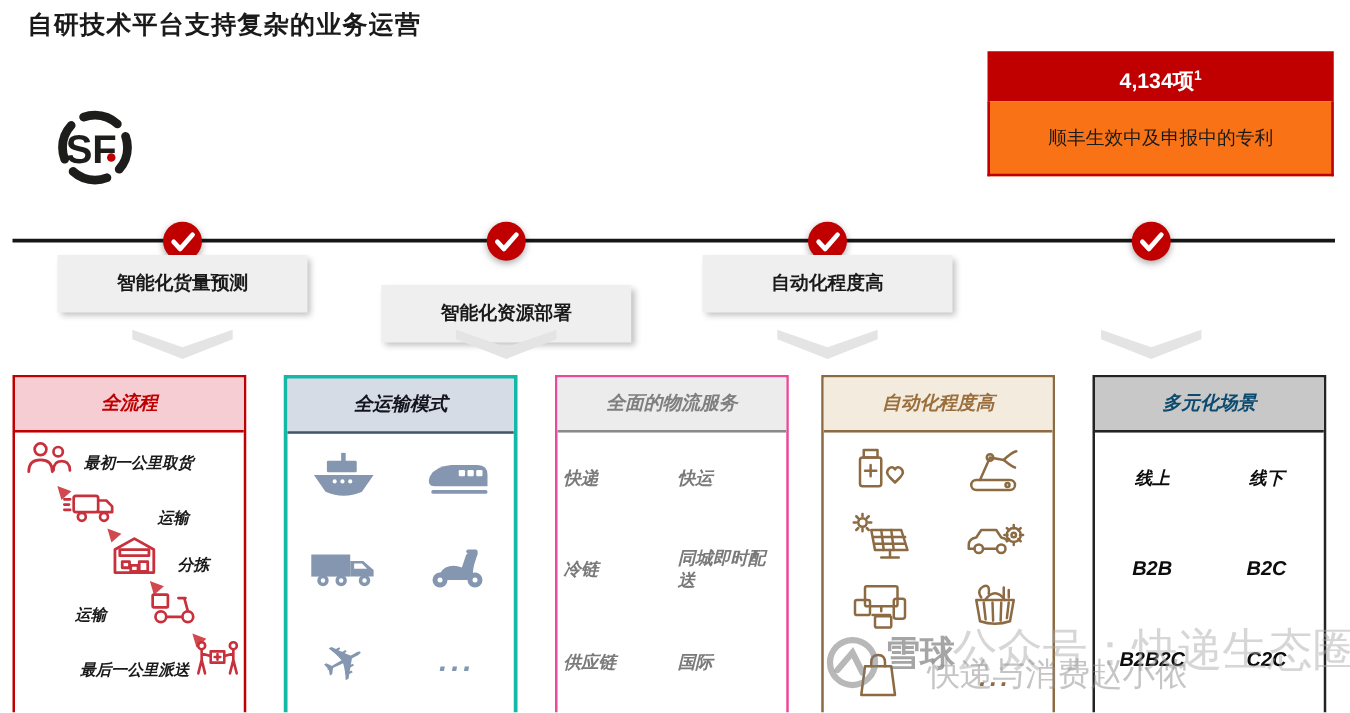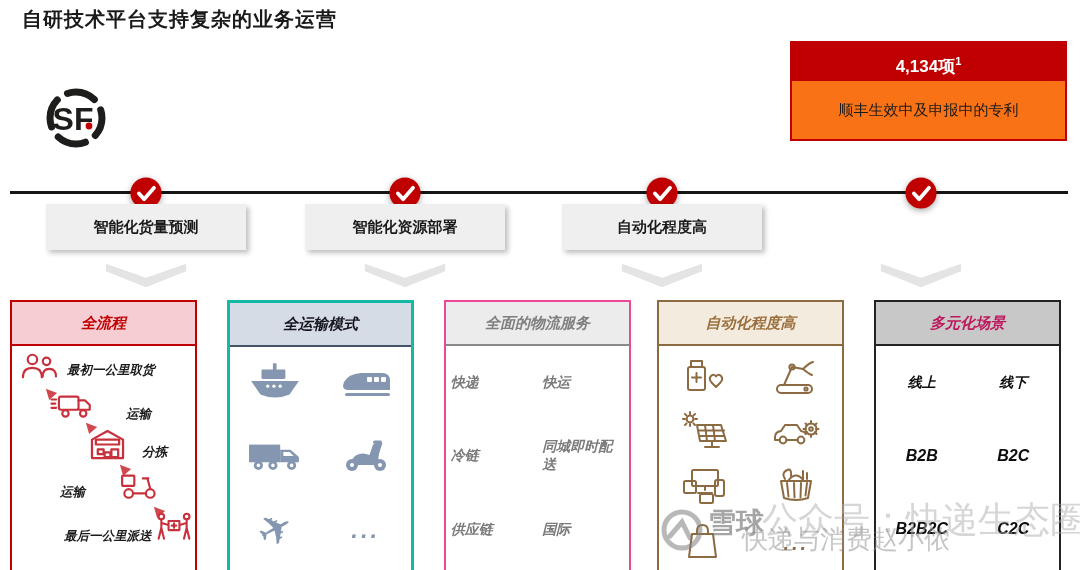--- a/index.html
+++ b/index.html
@@ -19,38 +19,38 @@
   .patent-head sup{font-size:11px;}
   .patent-body{border:2px solid #C00000;border-top:none;background:#f97316;height:58px;
                display:flex;align-items:center;justify-content:center;font-size:15px;font-weight:400;}
 
   
   .timeline-line{left:10px;top:191px;width:1058px;height:3px;background:#161616;}
   .check{width:34px;height:34px;top:176px;filter:drop-shadow(0 2px 3px rgba(0,0,0,.35));}
   .check.c1{left:129px;} .check.c2{left:388px;} .check.c3{left:645px;} .check.c4{left:904px;}
   .mbox{top:204px;width:200px;height:46px;line-height:46px;text-align:center;background:#EFEFEF;
         font-size:15px;font-weight:700;box-shadow:3px 3px 5px rgba(0,0,0,.25);}
-  .mbox.m1{left:46px;} .mbox.m2{left:305px;} .mbox.m3{left:562px;} .mbox.m4{left:821px;}
+  .mbox.m1{left:46px;} .mbox.m2{left:305px;margin-top:24px;} .mbox.m3{left:562px;} .mbox.m4{left:821px;}
   .chev{top:262px;width:86px;height:28px;}
   .chev.v1{left:103px;} .chev.v2{left:362px;} .chev.v3{left:619px;} .chev.v4{left:878px;}
 
   
   .col{top:300px;width:187px;height:292px;box-sizing:border-box;background:#fff;font-style:italic;}
   .col header{height:42px;line-height:42px;text-align:center;font-size:15px;font-weight:700;}
   .col .body{position:relative;height:220px;}
   .col-process{left:10px;border:2px solid #C00000;}
   .col-process header{background:#F6CDD3;color:#C00000;border-bottom:2px solid #C00000;}
   .col-transport{left:227px;border:3px solid #14b8a6;}
   .col-transport header{background:#D6DCE5;color:#15151e;border-bottom:2px solid #44546A;}
   .col-services{left:444px;border:2px solid #ec4899;}
   .col-services header{background:#ECECEC;color:#7F7F7F;border-bottom:2px solid #8A8A8A;}
   .col-industries{left:657px;border:2px solid #8C6A42;}
   .col-industries header{background:#F3EBDD;color:#9B6F3D;border-bottom:2px solid #8C6A42;}
   .col-scenarios{left:874px;border:2px solid #232323;}
-  .col-scenarios header{background:#C8C8C8;color:#be185d;border-bottom:2px solid #232323;}
+  .col-scenarios header{background:#C8C8C8;color:#0c4a6e;border-bottom:2px solid #232323;}
 
   
   .p-item{position:absolute;}
   .p-label{position:absolute;font-size:12.5px;font-weight:700;color:#1a1a1a;white-space:nowrap;}
   .p1i{left:8px;top:5px;} .p1l{left:55px;top:16px;}
   .a1{left:32px;top:40px;}
   .p2i{left:38px;top:46px;} .p2l{left:114px;top:60px;}
   .a2{left:72px;top:74px;}
   .p3i{left:78px;top:82px;} .p3l{left:130px;top:98px;}
   .a3{left:106px;top:116px;}

